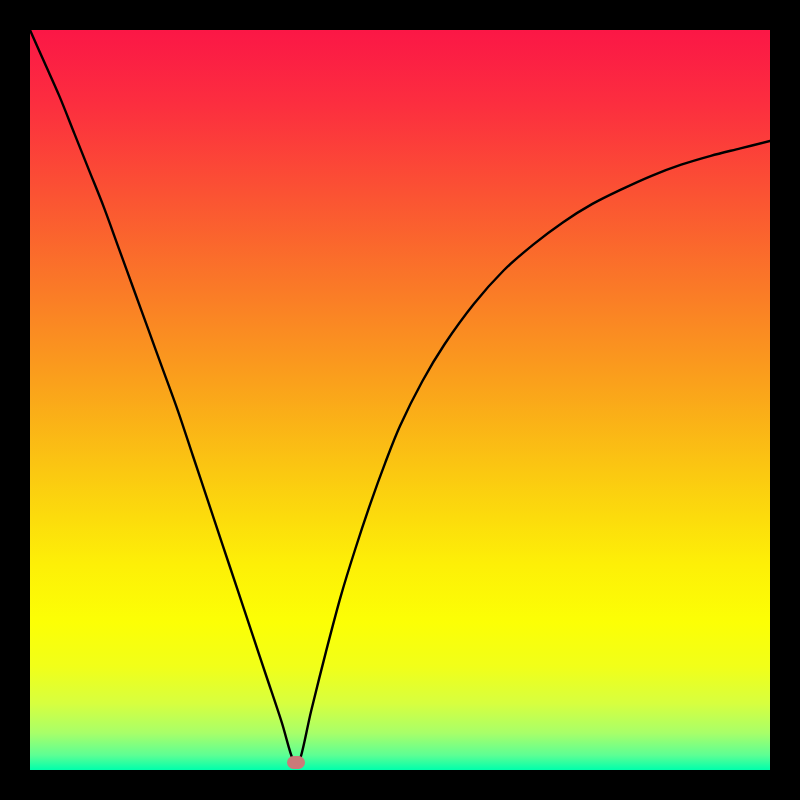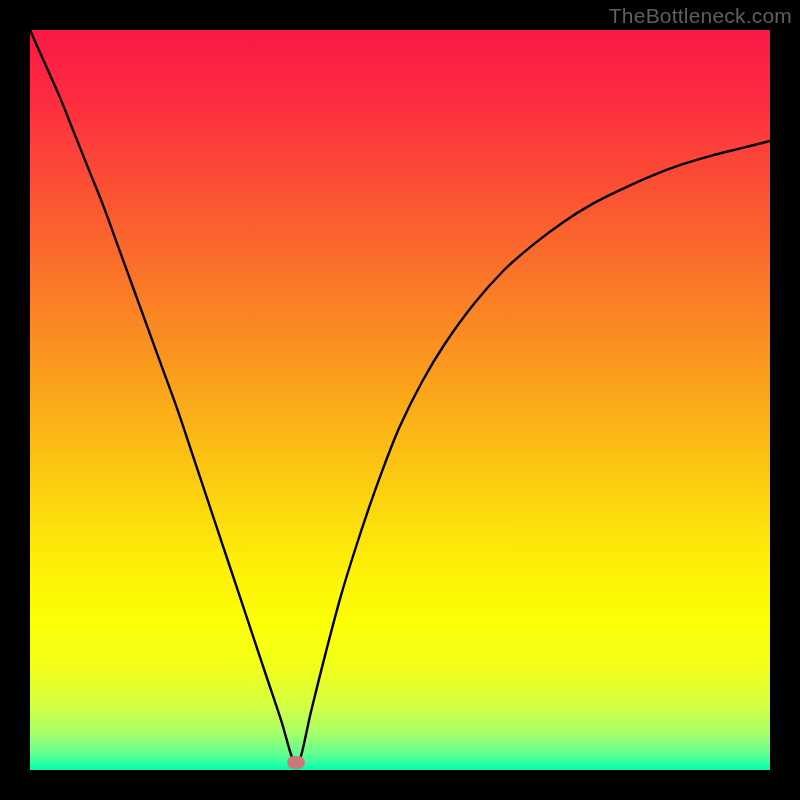--- a/index.html
+++ b/index.html
@@ -68,15 +68,14 @@
             <stop offset="98%" stop-color="#5dff94"></stop>
             <stop offset="100%" stop-color="#00ffac"></stop>
           </linearGradient>
       </defs>
       <rect x="0" y="0" width="740" height="740" fill="url(#bg-grad)"></rect>
       <path id="curve-path" d="M 0.00 0.00 C 2.37 5.33, 10.06 22.64, 14.80 33.30 C 19.54 43.96, 24.86 55.35, 29.60 66.60 C 34.34 77.85, 39.66 91.76, 44.40 103.60 C 49.14 115.44, 54.46 128.76, 59.20 140.60 C 63.94 152.44, 69.26 165.17, 74.00 177.60 C 78.74 190.03, 84.06 205.28, 88.80 218.30 C 93.54 231.32, 98.86 245.98, 103.60 259.00 C 108.34 272.02, 113.66 286.68, 118.40 299.70 C 123.14 312.72, 128.46 327.38, 133.20 340.40 C 137.94 353.42, 143.26 367.48, 148.00 381.10 C 152.74 394.72, 158.06 411.29, 162.80 425.50 C 167.54 439.71, 172.86 455.69, 177.60 469.90 C 182.34 484.11, 187.66 500.09, 192.40 514.30 C 197.14 528.51, 202.46 544.49, 207.20 558.70 C 211.94 572.91, 217.26 588.89, 222.00 603.10 C 226.74 617.31, 232.06 633.29, 236.80 647.50 C 241.54 661.71, 247.46 678.88, 251.60 691.90 C 255.74 704.92, 259.74 722.98, 262.70 728.90 C 265.66 734.82, 267.14 736.60, 270.10 728.90 C 273.06 721.20, 277.06 697.97, 281.20 680.80 C 285.34 663.63, 291.26 639.95, 296.00 621.60 C 300.74 603.25, 306.06 582.68, 310.80 566.10 C 315.54 549.52, 320.86 532.80, 325.60 518.00 C 330.34 503.20, 335.66 487.22, 340.40 473.60 C 345.14 459.98, 350.46 445.33, 355.20 432.90 C 359.94 420.47, 364.08 408.92, 370.00 395.90 C 375.92 382.88, 385.10 364.52, 392.20 351.50 C 399.30 338.48, 406.11 326.93, 414.40 314.50 C 422.69 302.07, 434.53 285.64, 444.00 273.80 C 453.47 261.96, 464.13 249.97, 473.60 240.50 C 483.07 231.03, 493.73 222.30, 503.20 214.60 C 512.67 206.90, 523.33 198.91, 532.80 192.40 C 542.27 185.89, 552.93 179.23, 562.40 173.90 C 571.87 168.57, 582.53 163.60, 592.00 159.10 C 601.47 154.60, 612.13 149.69, 621.60 145.78 C 631.07 141.87, 641.73 137.88, 651.20 134.68 C 660.67 131.48, 671.33 128.40, 680.80 125.80 C 690.27 123.20, 700.93 120.77, 710.40 118.40 C 719.87 116.03, 735.26 112.18, 740.00 111.00" fill="none" stroke="#000000" stroke-width="2.4" stroke-linecap="round" stroke-linejoin="round"></path>
     </svg>
     <div id="marker" class="marker" style="left: 257.4px; top: 726.1px; background: rgb(203, 122, 121);"></div>
   </div>
 
-  <div class="watermark">TheBottleneck.com</div>
 
 </div>
 
 </body></html>

